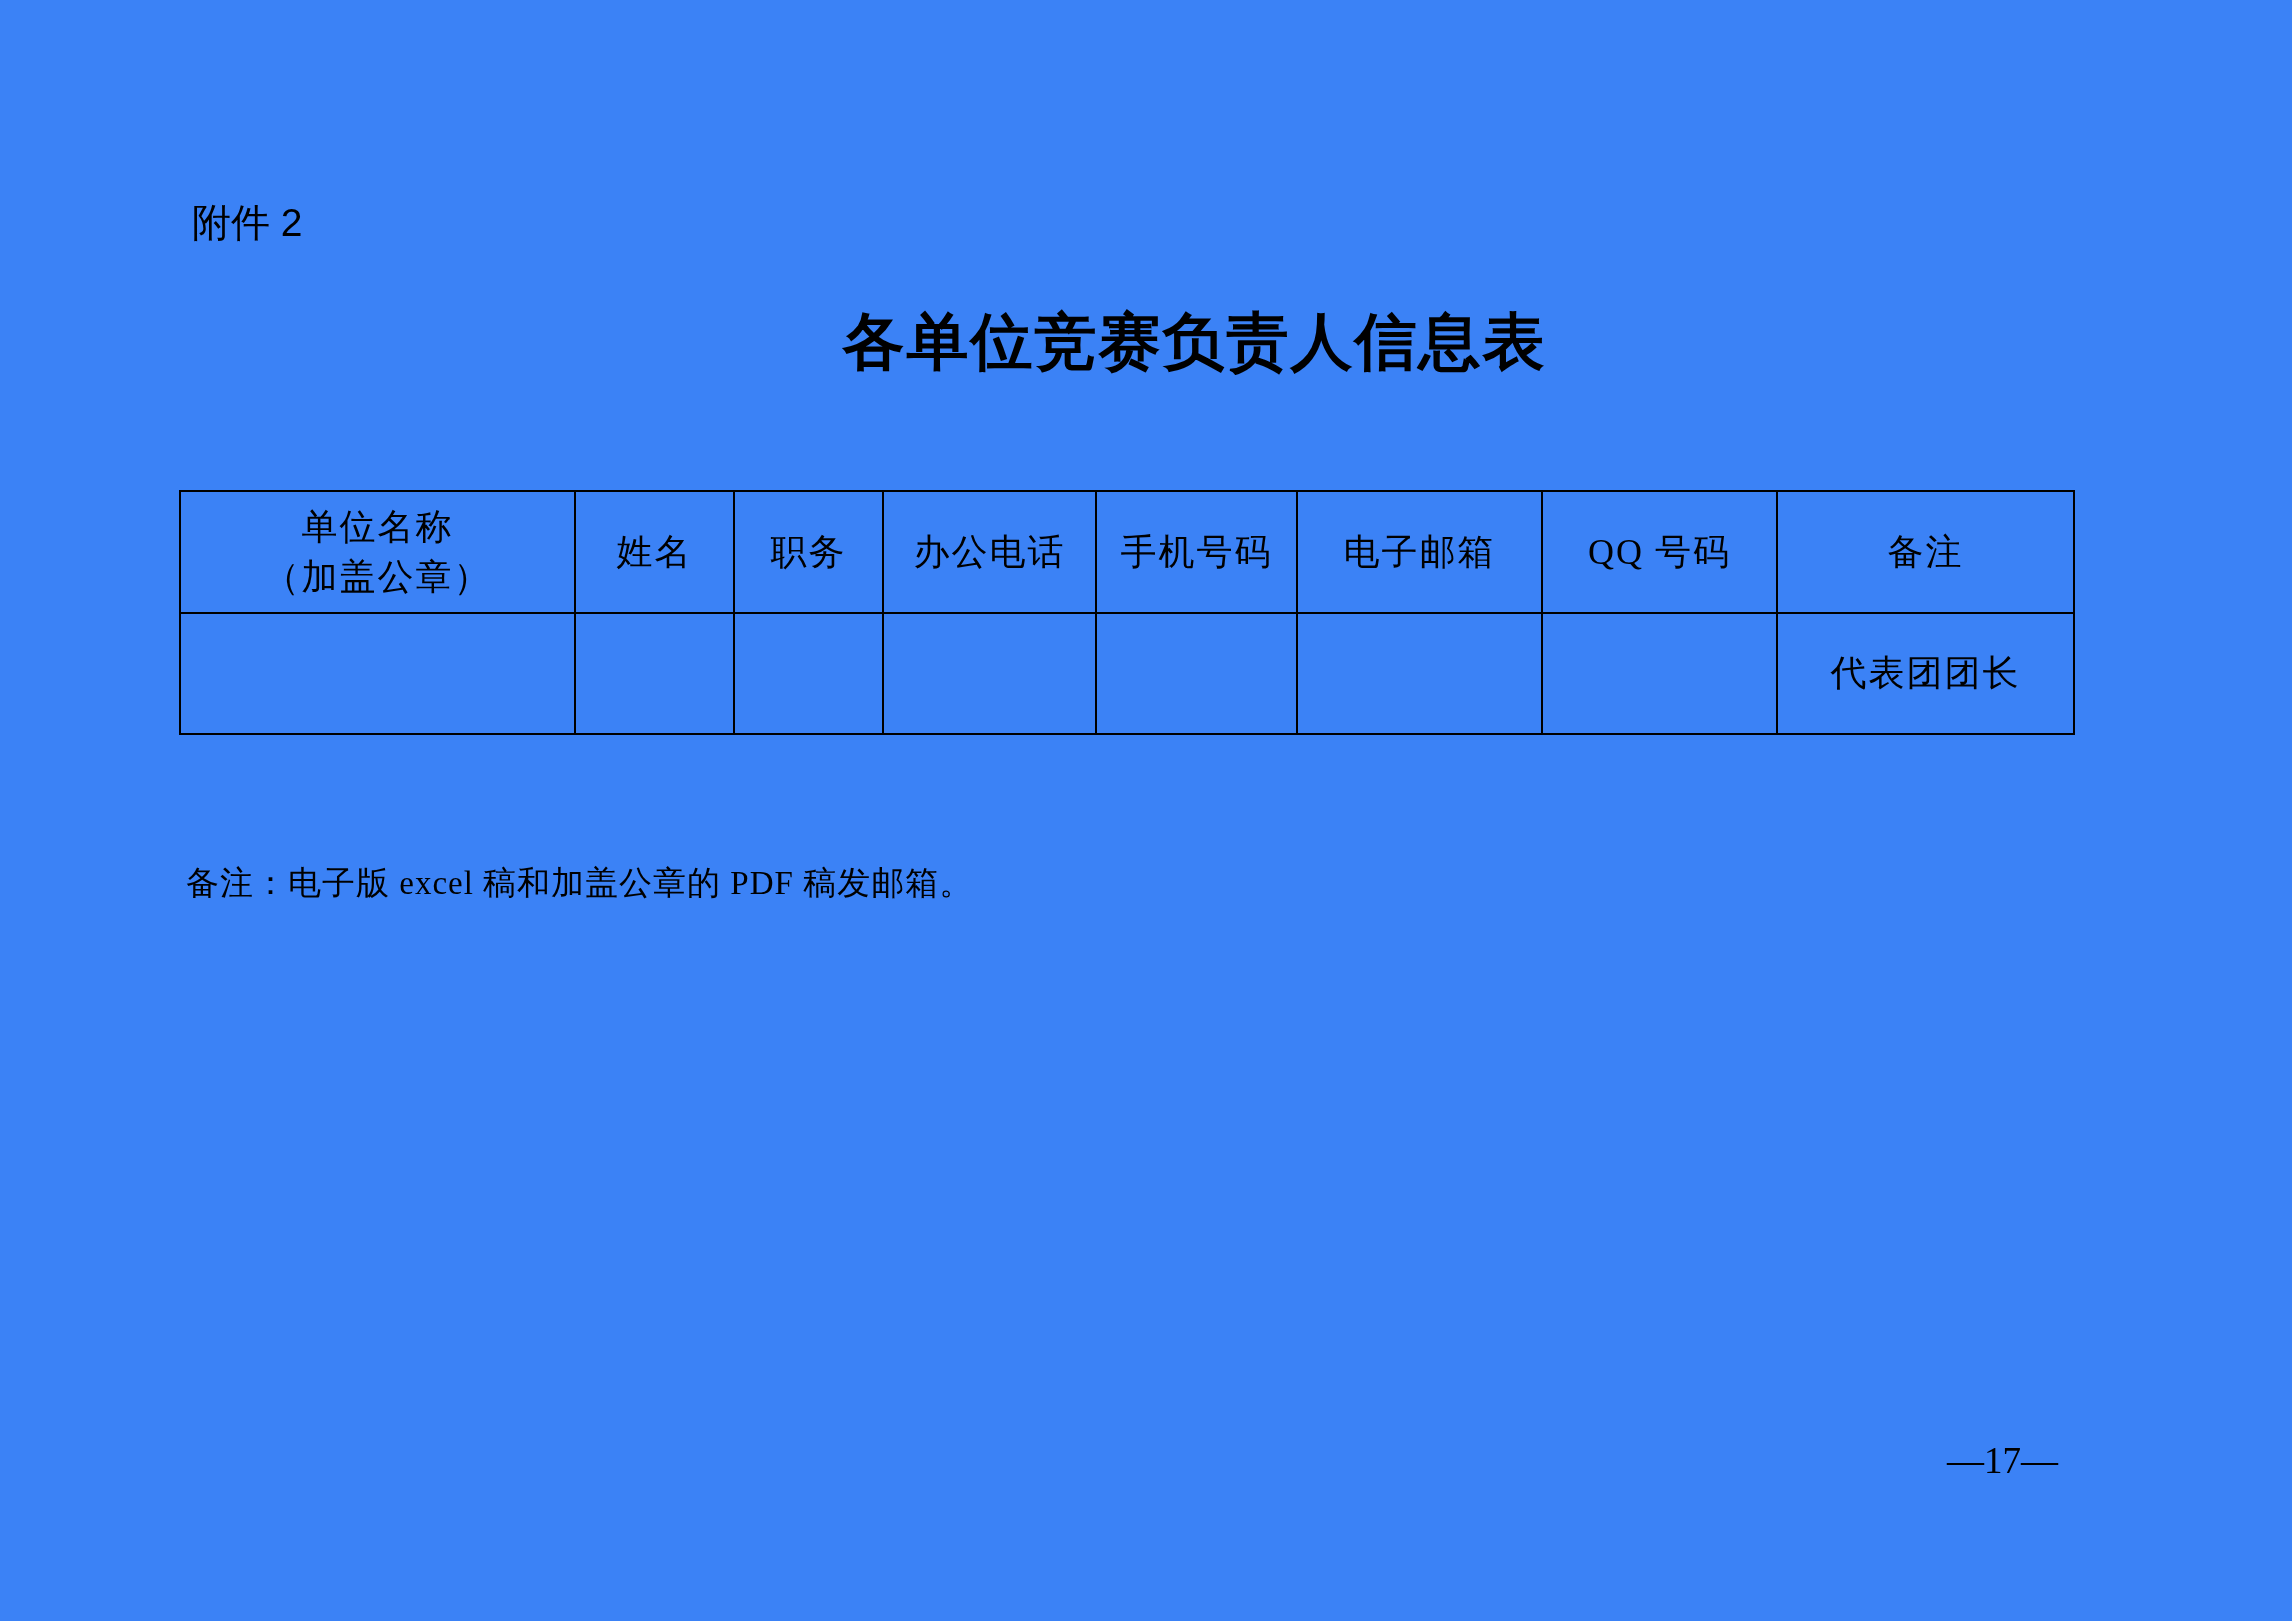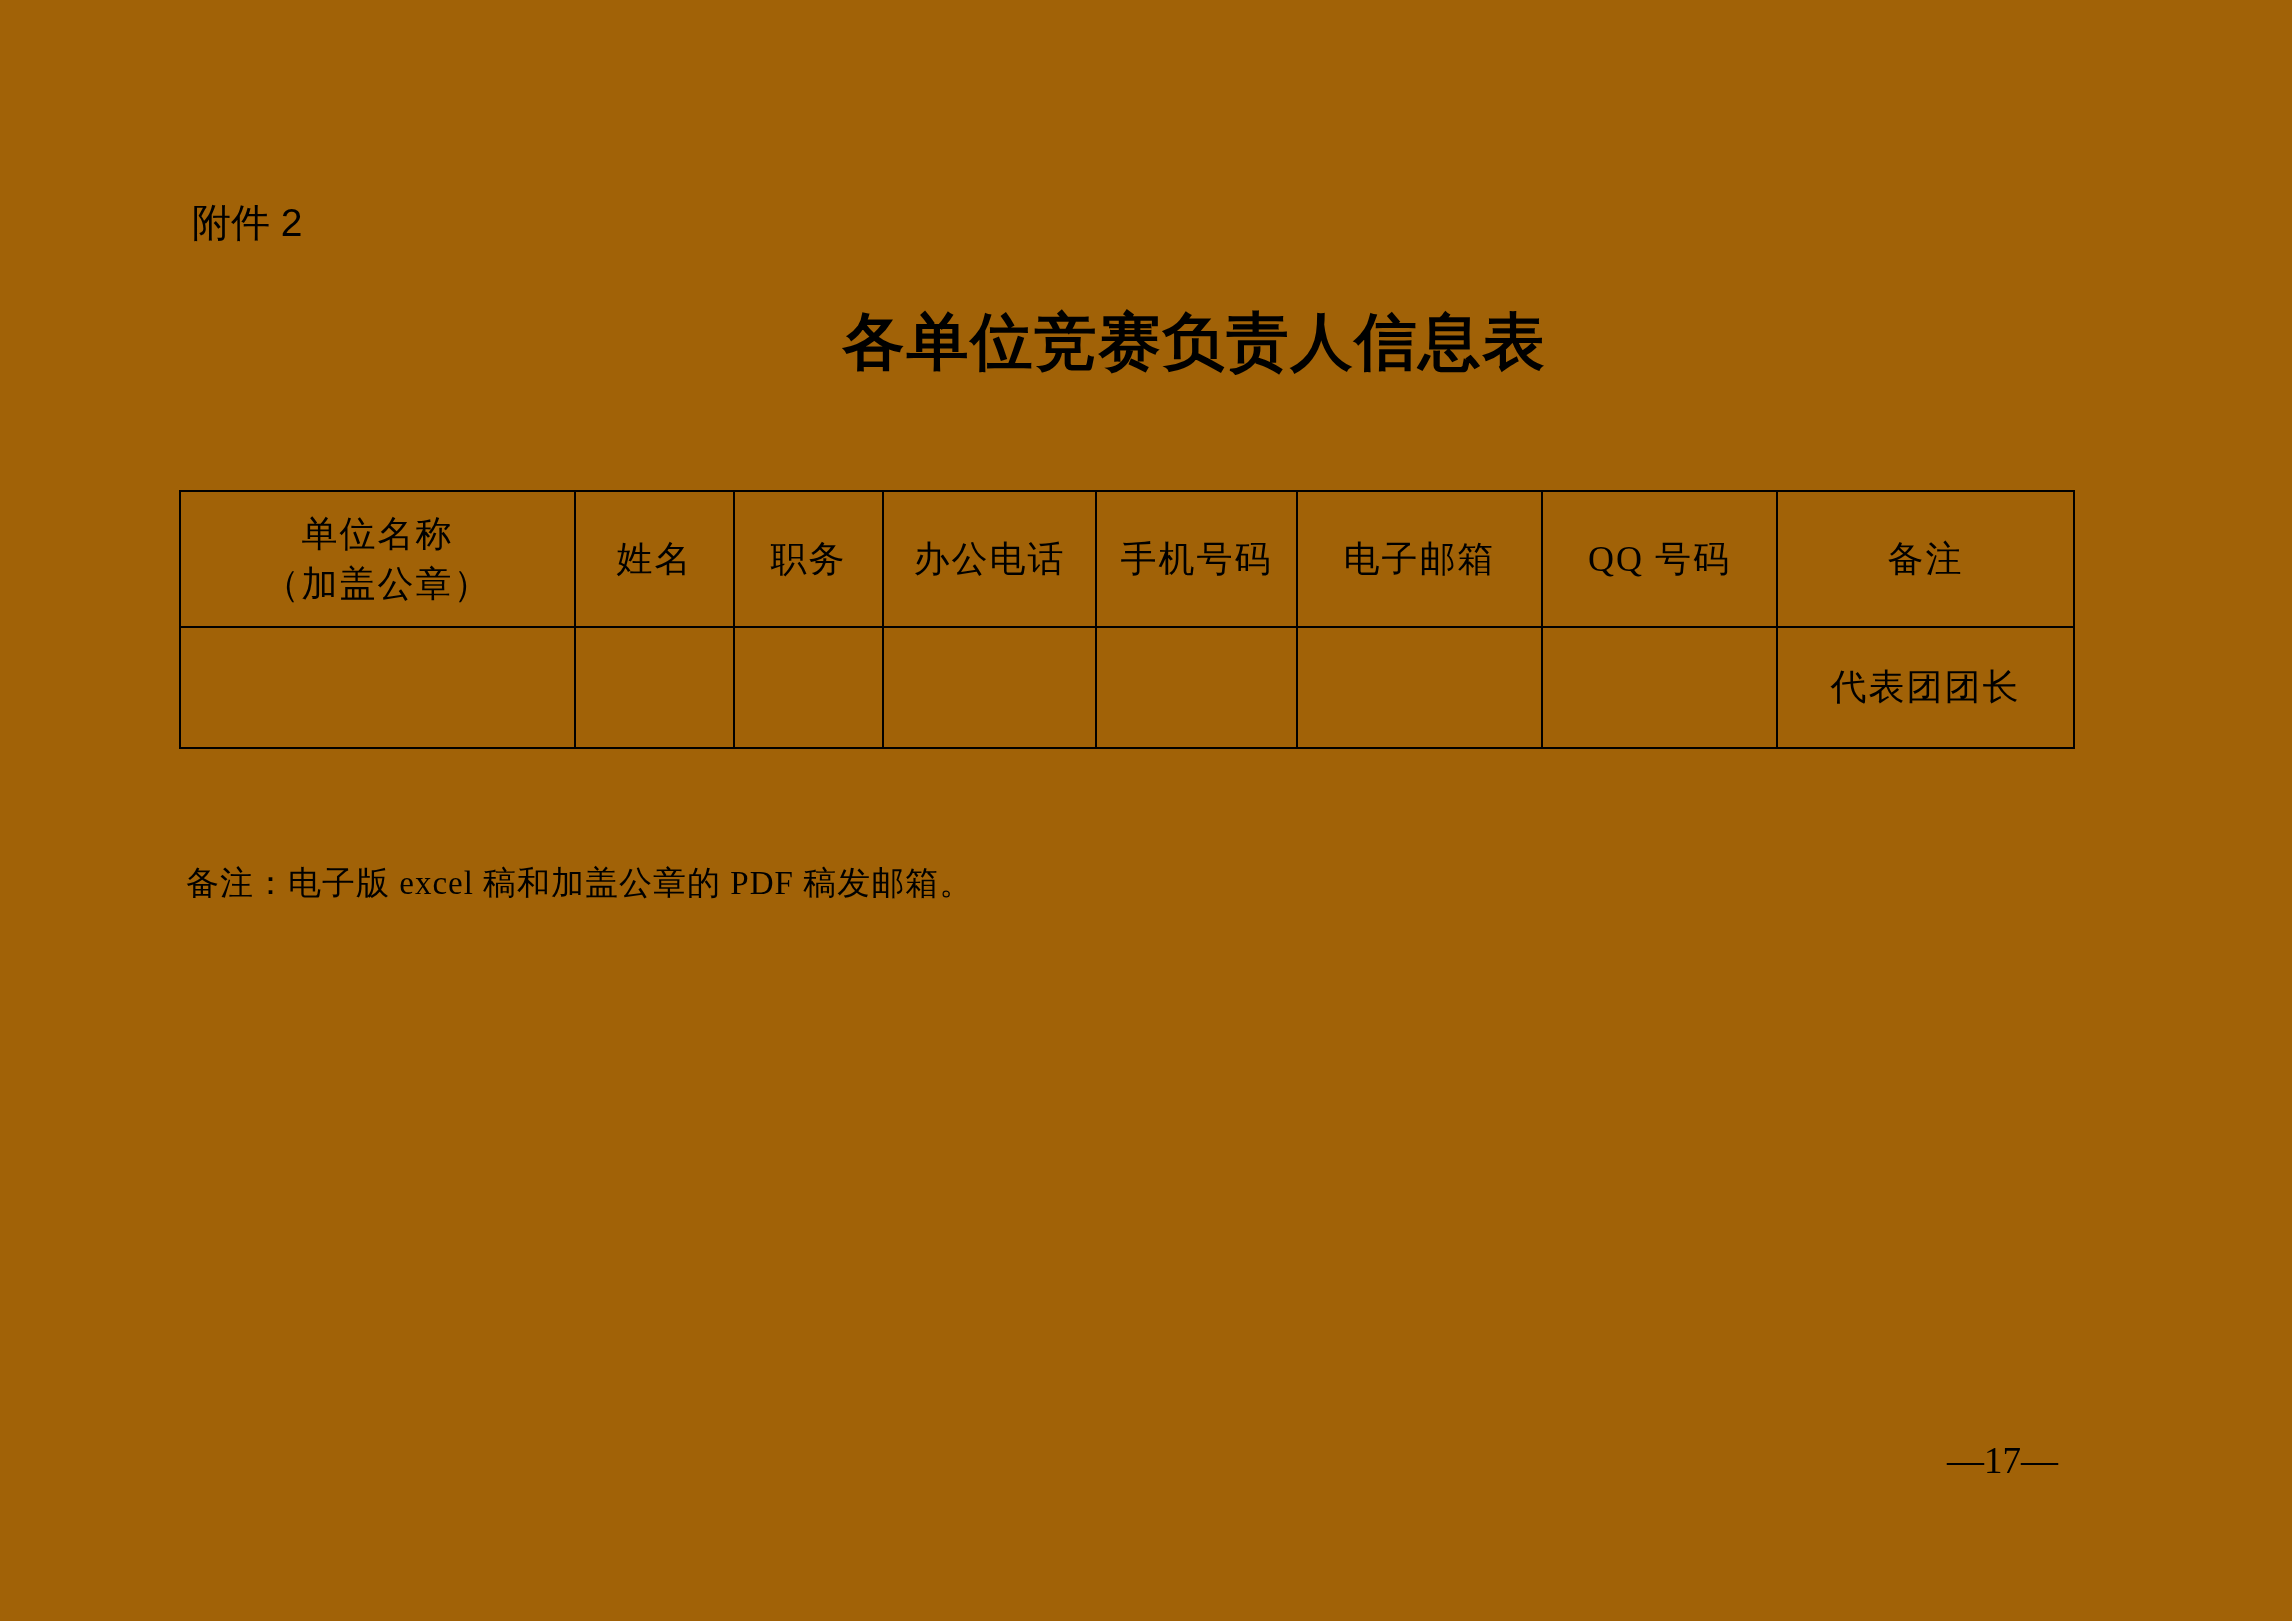--- a/index.html
+++ b/index.html
@@ -4,21 +4,21 @@
 <style>
   html, body {
     margin: 0;
     padding: 0;
     background: #ffffff;
   }
   .page {
     position: relative;
     width: 2293px;
     height: 1621px;
-    background: #a16207;
+    background: #3b82f6;
     color: #000000;
     font-family: "Liberation Serif", serif;
     overflow: hidden;
   }
   .attachment-label {
     position: absolute;
     left: 192px;
     top: 196px;
     font-size: 39px;
     font-family: "Liberation Sans", sans-serif;
@@ -49,21 +49,21 @@
   .info-table td {
     border: 2px solid #000000;
     text-align: center;
     vertical-align: middle;
     font-weight: normal;
     font-size: 36px;
     letter-spacing: 2px;
     padding: 0;
     overflow: hidden;
   }
-  .info-table thead tr { height: 136px; }
+  .info-table thead tr { height: 122px; }
   .info-table tbody tr { height: 121px; }
   .hdr-line { line-height: 1.4; }
   .note {
     position: absolute;
     left: 186px;
     top: 861px;
     font-size: 33px;
     letter-spacing: 1px;
     white-space: nowrap;
     text-align: center;

